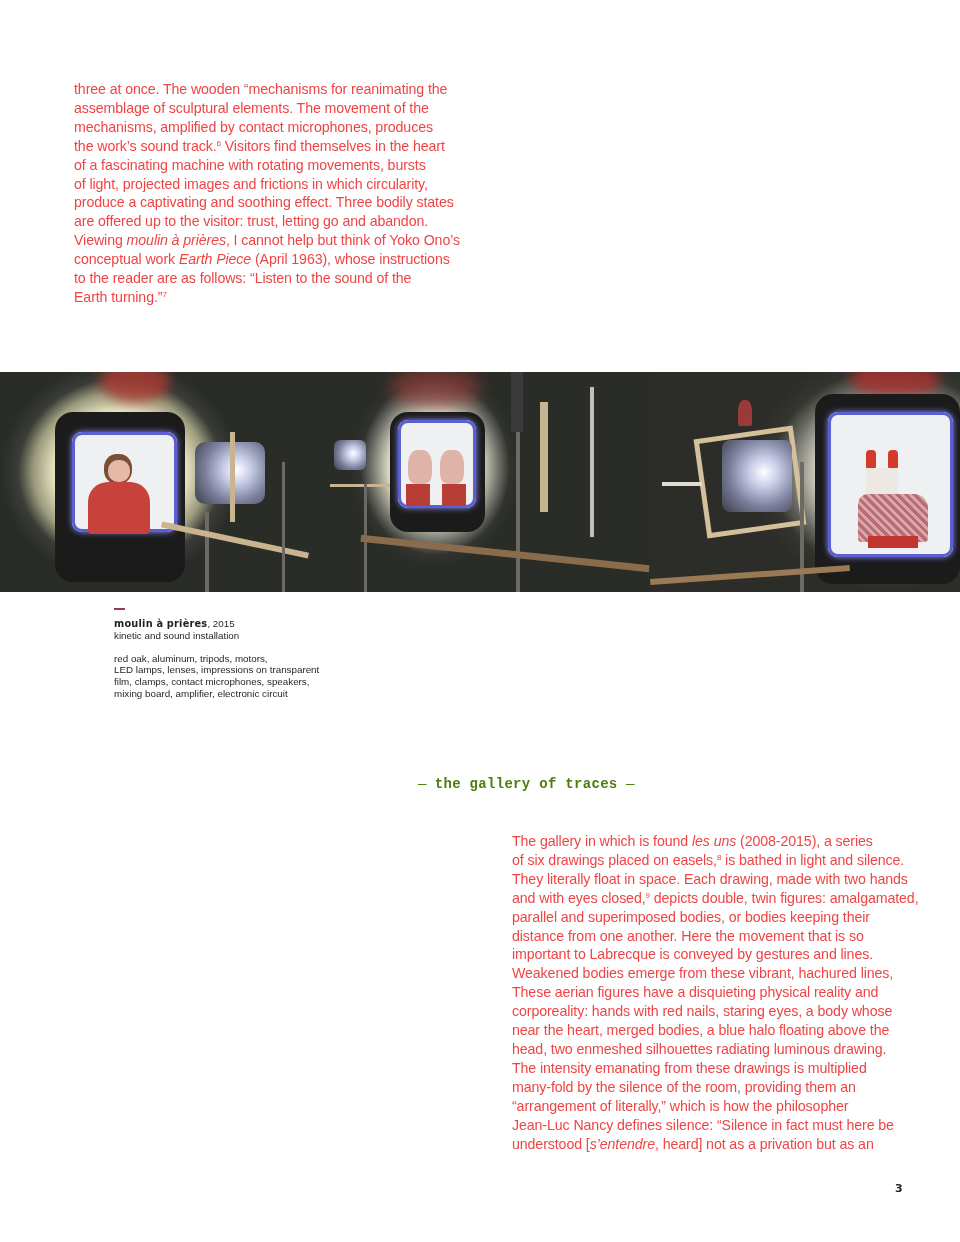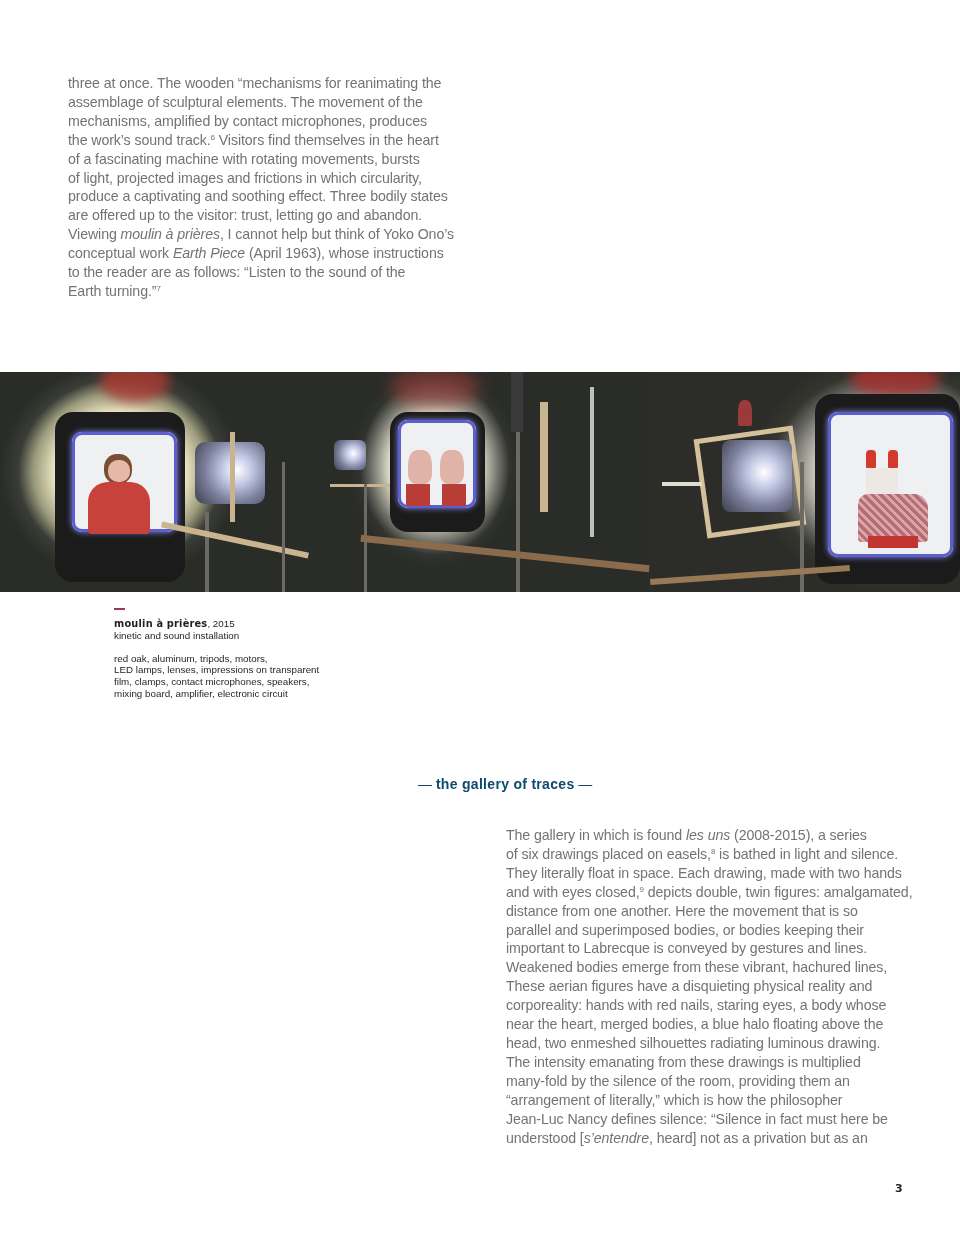--- a/index.html
+++ b/index.html
@@ -2,21 +2,21 @@
 <html><head>
   <meta charset="utf-8">
   <style>
     html, body { margin: 0; padding: 0; }
     body {
       width: 960px; height: 1242px; background: #ffffff; position: relative; overflow: hidden;
       font-family: "Liberation Sans", sans-serif; color: #231f20;
     }
     .para {
       position: absolute; font-size: 14.2px; line-height: 18.9px; letter-spacing: -0.1px;
-      color: #737373; margin: 12px;
+      color: #ef4444; margin: 18px;
     }
     .para .ln { display: block; white-space: nowrap; }
     .para i { font-style: italic; }
     sup.fn { font-size: 8px; vertical-align: 5px; line-height: 0; }
     #para-top { left: 56px; top: 62px; width: 400px; }
     #para-right { left: 494px; top: 814px; width: 420px; }
 
     .photo-strip {
       position: absolute; left: 0; top: 372px; width: 960px; height: 220px;
       background: #2b2d2a; overflow: hidden;
@@ -30,22 +30,22 @@
     .stand { position: absolute; background: #c9b48f; }
     .pole { position: absolute; background: #6c6a62; }
     .lens { position: absolute; border-radius: 50%; background: radial-gradient(circle at 60% 45%, #ffffff 0%, #c8cde8 25%, #7a7e9a 60%, #3b3d48 100%); }
 
     .caption { position: absolute; left: 114px; top: 608px; font-size: 9.8px; line-height: 11.6px; color: #231f20; }
     .caption .dash { width: 11px; height: 2px; background: #9b3a55; margin-bottom: 8px; }
     .caption .title-line b { font-family: "DejaVu Sans", sans-serif; font-weight: 900; letter-spacing: 0.2px; }
     .caption .gap { height: 11.6px; }
 
     .section-heading {
-      position: absolute; left: 418px; top: 776px; font-size: 14px; color: #0c4a6e;
-      font-family: Liberation Sans, sans-serif; white-space: nowrap;
+      position: absolute; left: 418px; top: 776px; font-size: 14px; color: #4d7c0f;
+      font-family: Liberation Mono, monospace; white-space: nowrap;
     }
     .section-heading .dashmark { font-weight: 400; }
     .section-heading .htext { font-weight: 900; letter-spacing: 0.3px; }
 
     .page-number {
       position: absolute; left: 895px; top: 1182px; font-size: 11px; font-weight: 900;
       font-family: "DejaVu Sans", sans-serif; color: #231f20;
     }
   </style>
 </head>
@@ -142,22 +142,22 @@
 
 <div class="section-heading">
   <span class="dashmark">— </span><span class="htext">the gallery of traces</span><span class="dashmark"> —</span>
 </div>
 
 <div class="para" id="para-right">
     <span class="ln">The gallery in which is found <i>les uns</i> (2008-2015), a series</span>
     <span class="ln">of six drawings placed on easels,<sup class="fn">8</sup> is bathed in light and silence.</span>
     <span class="ln">They literally float in space. Each drawing, made with two hands</span>
     <span class="ln">and with eyes closed,<sup class="fn">9</sup> depicts double, twin figures: amalgamated,</span>
+    <span class="ln">parallel and superimposed bodies, or bodies keeping their</span>
     <span class="ln">distance from one another. Here the movement that is so</span>
-    <span class="ln">parallel and superimposed bodies, or bodies keeping their</span>
     <span class="ln">important to Labrecque is conveyed by gestures and lines.</span>
     <span class="ln">Weakened bodies emerge from these vibrant, hachured lines,</span>
     <span class="ln">These aerian figures have a disquieting physical reality and</span>
     <span class="ln">corporeality: hands with red nails, staring eyes, a body whose</span>
     <span class="ln">near the heart, merged bodies, a blue halo floating above the</span>
     <span class="ln">head, two enmeshed silhouettes radiating luminous drawing.</span>
     <span class="ln">The intensity emanating from these drawings is multiplied</span>
     <span class="ln">many-fold by the silence of the room, providing them an</span>
     <span class="ln">“arrangement of literally,” which is how the philosopher</span>
     <span class="ln">Jean-Luc Nancy defines silence: “Silence in fact must here be</span>

